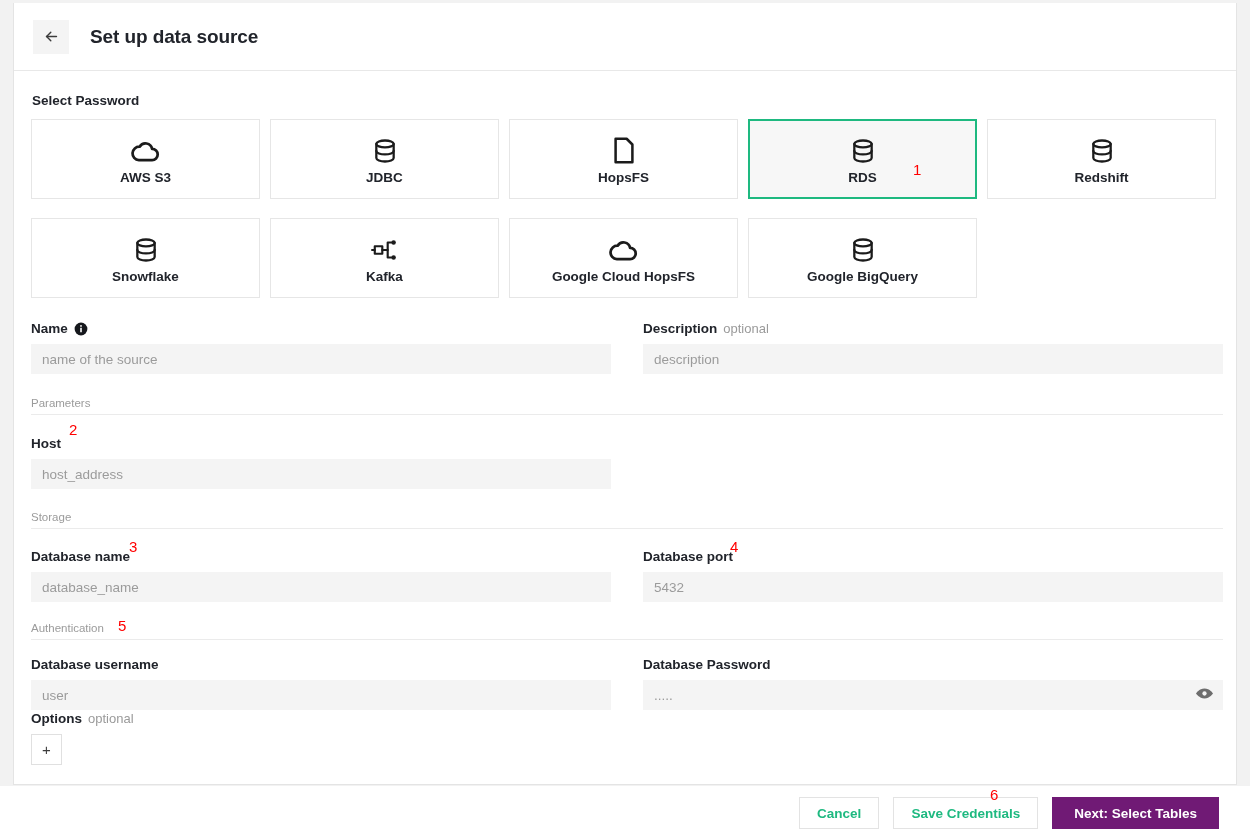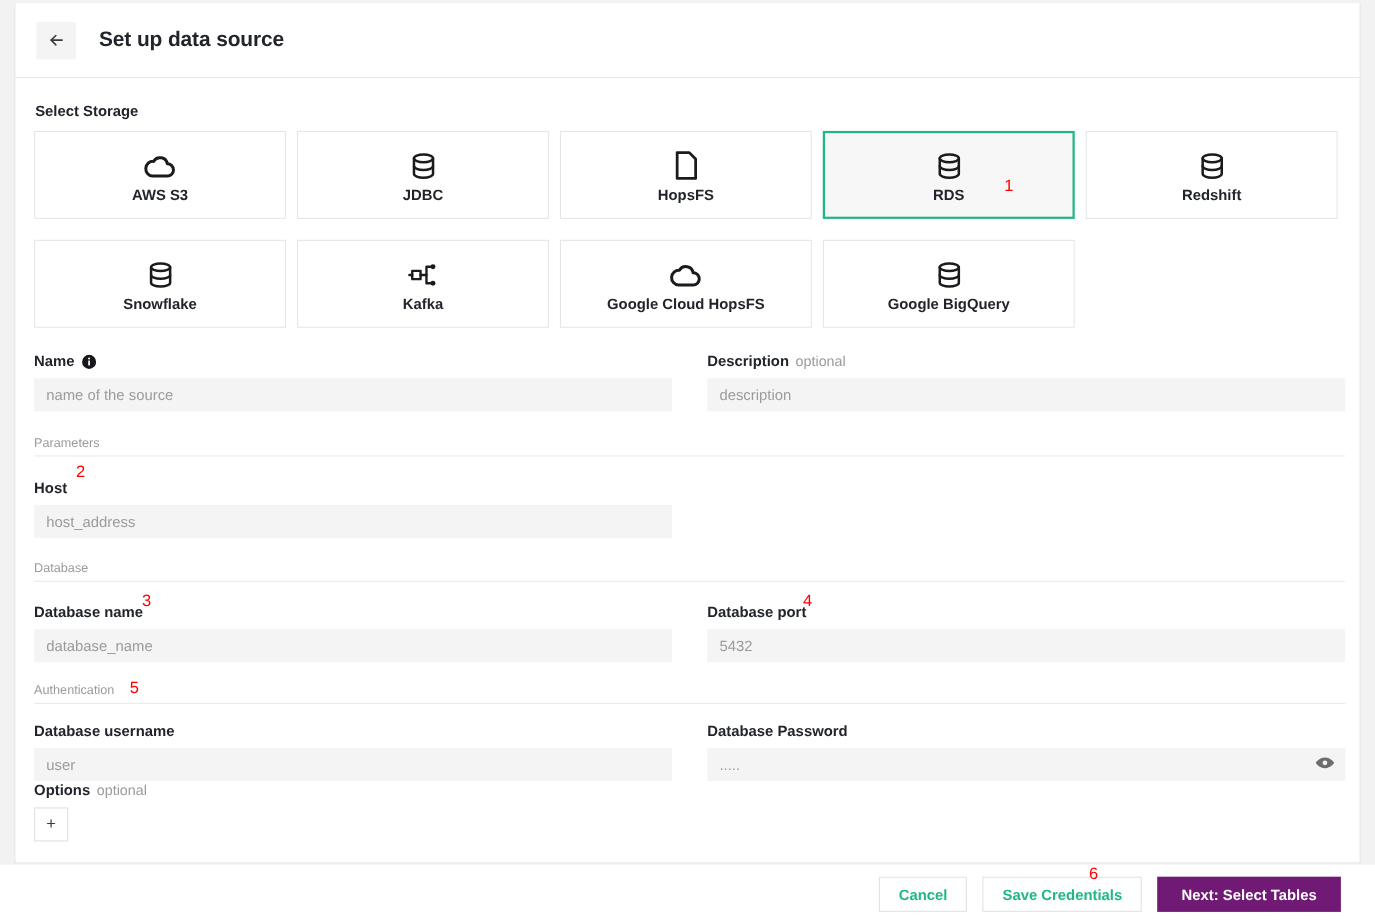--- a/index.html
+++ b/index.html
@@ -226,21 +226,21 @@
             <line x1="19" y1="12" x2="5" y2="12"></line>
             <polyline points="11 18 5 12 11 6"></polyline>
           </svg>
         </span>
       </button>
       <div class="page-title">Set up data source</div>
     </div>
 
     <div class="body">
 
-      <div class="section-label">Select Storage</div>
+      <div class="section-label">Select Password</div>
 
       <div class="storage-grid">
 
         <div class="storage-card">
           <span class="ico">
             <svg width="32" height="26" viewBox="0 0 24 20" fill="none" stroke="#1b1b1b" stroke-width="2.1" stroke-linecap="round" stroke-linejoin="round">
               <path d="M6.5 17h10.2a4.3 4.3 0 0 0 0-8.6 5.2 5.2 0 0 0-9.6-1.7 4.4 4.4 0 0 0-.6 10.3z"></path>
             </svg>
           </span>
           <span class="lbl">AWS S3</span>
@@ -367,21 +367,21 @@
         <div class="col">
           <div class="field-label">
             <span>Host</span>
           </div>
           <input class="input" type="text" value="" placeholder="host_address" style="">
         </div>
         <div class="col right"></div>
       </div>
 
       <div class="group-head" style="margin-top:22px;">
-        <span>Database</span>
+        <span>Storage</span>
         <span class="rule"></span>
       </div>
 
       <div class="form-row" style="margin-top:13px;">
         <div class="col">
           <div class="field-label">
             <span>Database name</span>
           </div>
           <input class="input" type="text" value="" placeholder="database_name" style="">
         </div>

